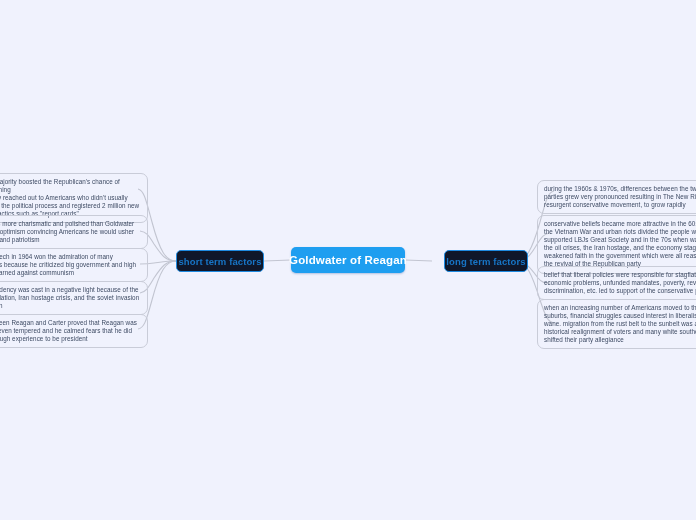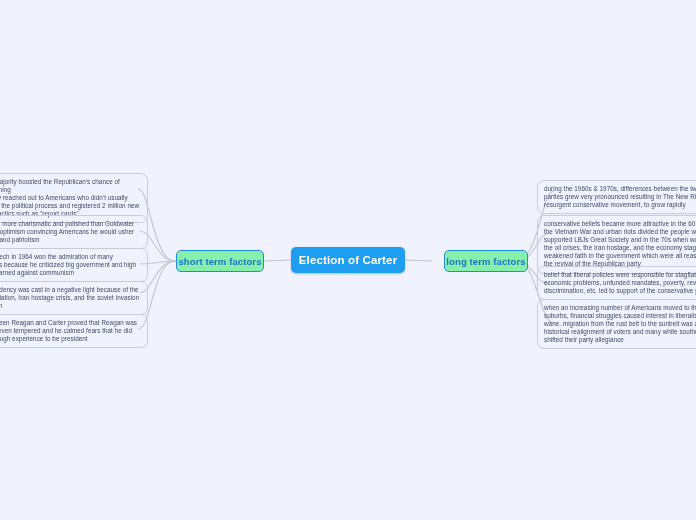--- a/index.html
+++ b/index.html
@@ -53,21 +53,21 @@
     font-size: 11.5px;
     font-weight: bold;
     letter-spacing: 0.15px;
     white-space: nowrap;
   }
 
   
   .branch-node {
     position: absolute;
     height: 22px;
-    background: #86efac;
+    background: #0f172a;
     border: 1.5px solid #1e8ae0;
     border-radius: 5px;
     box-sizing: border-box;
     display: flex;
     align-items: center;
     justify-content: center;
     z-index: 5;
   }
   .branch-node .label {
     color: #1775c6;
@@ -172,21 +172,21 @@
 
   <div class="branch-node" id="branch-short">
     <span class="label">short term factors</span>
   </div>
 
   <div class="branch-node" id="branch-long">
     <span class="label">long term factors</span>
   </div>
 
   <div class="root-node">
-    <span class="label">Election of Carter</span>
+    <span class="label">Goldwater of Reagan</span>
   </div>
 
   <div class="leaf right" id="leaf-r1">
     <span class="leaf-text">during the 1960s &amp; 1970s, differences between the two
 parties grew very pronounced resulting in The New Rig
 resurgent conservative movement, to grow rapidly</span>
   </div>
   <div class="leaf right" id="leaf-r2">
     <span class="leaf-text">conservative beliefs became more attractive in the 60s
 the Vietnam War and urban riots divided the people wh

